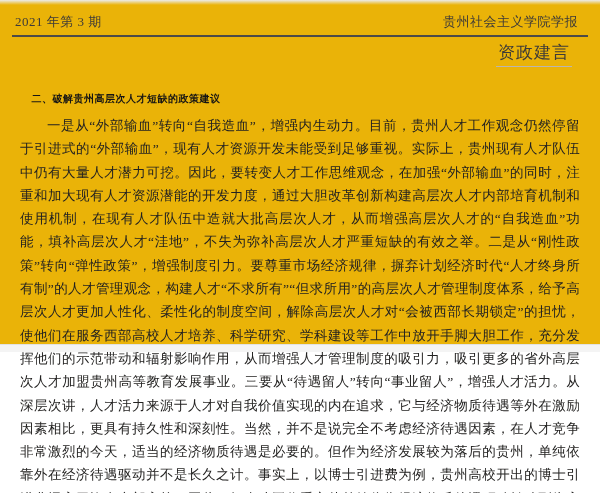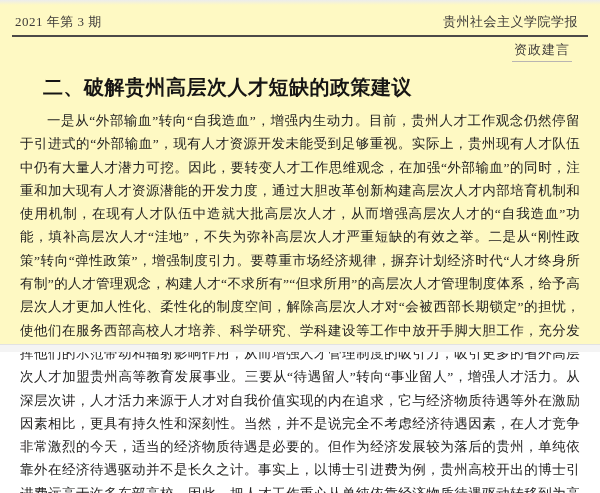--- a/index.html
+++ b/index.html
@@ -4,21 +4,21 @@
 <style>
   html, body { margin: 0; padding: 0; }
   body {
     width: 600px; height: 493px; overflow: hidden;
     background: #ffffff;
     font-family: "Liberation Serif", "DejaVu Serif", serif;
   }
   .page {
     position: relative;
     width: 600px; height: 352px;
-    background: #fef9c3;
+    background: #eab308;
     box-sizing: border-box;
   }
   .scan-edge-top {
     position: absolute; top: 0; left: 0; right: 0; height: 5px;
     background: linear-gradient(#ececec, rgba(255,255,255,0));
   }
   .scan-edge-bottom {
     position: absolute; bottom: 0; left: 0; right: 0; height: 7px;
     border-top: 1px solid #e2e2e2;
     background: #f4f4f4;
@@ -29,36 +29,36 @@
     font-size: 13px; color: #3d3a38; letter-spacing: 0.5px;
   }
   .header-rule {
     margin: 0 12px 0 12px;
     border-top: 2px solid #4c4a48;
     height: 0;
   }
   .column-row {
     text-align: right;
     padding: 4px 28px 0 0;
-    font-size: 13px; color: #3d3a38;
+    font-size: 17px; color: #3d3a38;
   }
   .column-row .column-label {
     display: inline-block;
     padding: 0 2px 2px 2px;
     border-bottom: 1px solid #b9b5b2;
     letter-spacing: 1px;
   }
   .article {
     padding: 8px 20px 0 20px;
     color: #232221;
   }
   .section-heading {
     font-family: "Liberation Sans", "DejaVu Sans", sans-serif;
-    font-size: 20px; font-weight: bold; color: #161514;
-    margin: 4px 0 8px 0;
+    font-size: 10px; font-weight: bold; color: #161514;
+    margin: 17px 0 8px 0;
     text-indent: 1.15em;
     letter-spacing: 0.5px;
   }
   .body-para {
     margin: 0;
     font-size: 13.5px;
     line-height: 23.3px;
     text-align: justify;
     text-indent: 2em;
     letter-spacing: 0.3px;

